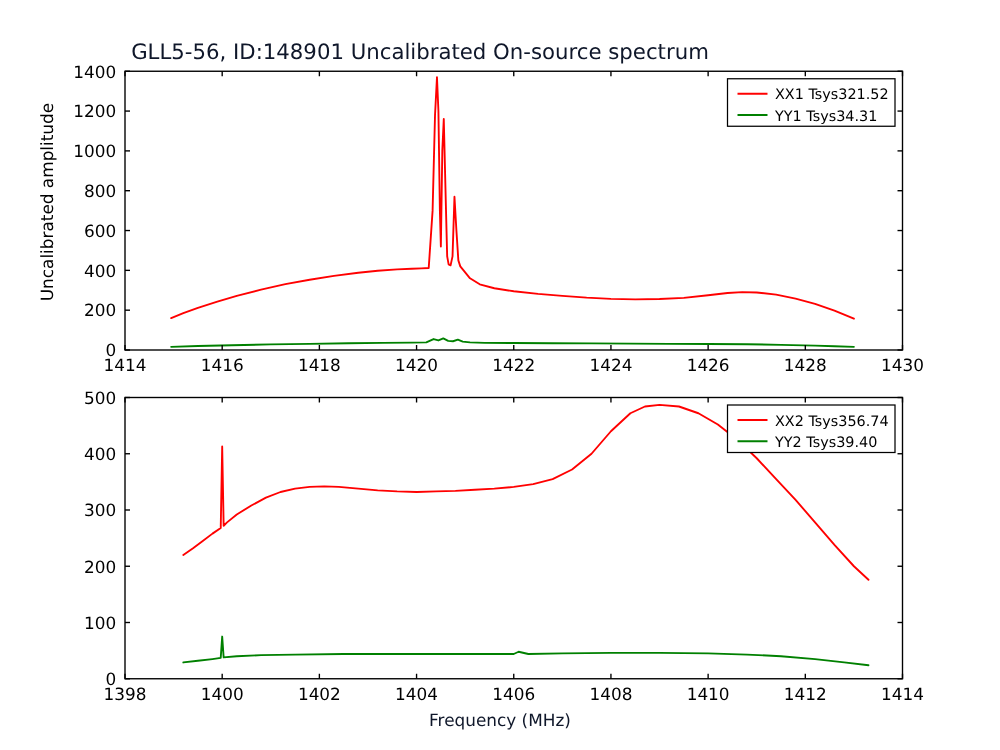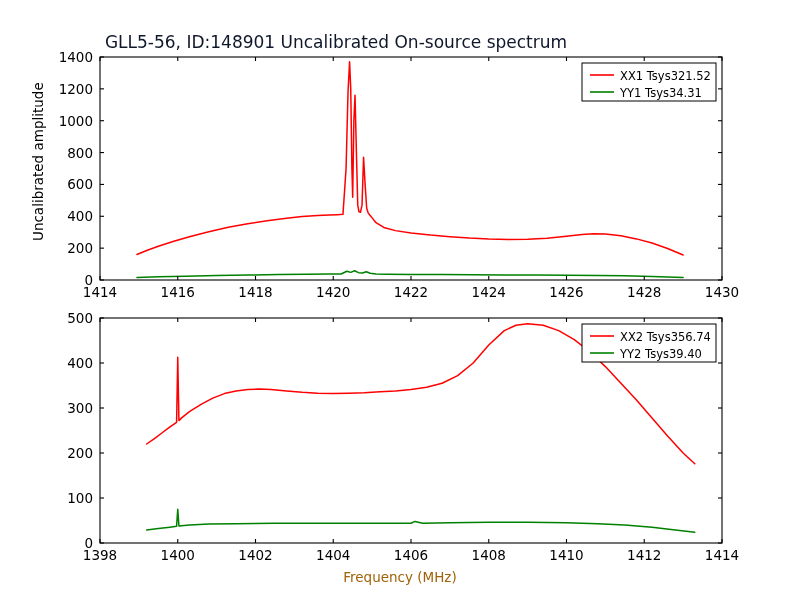--- a/index.html
+++ b/index.html
@@ -11,21 +11,21 @@
   #figure{position:absolute;left:0;top:0;width:800px;height:600px;}
   .figtitle{
     position:absolute;left:0;top:32px;width:672px;text-align:center;
     font-size:17px;color:#0f172a;letter-spacing:0px;
   }
   .ylabel{
     position:absolute;font-size:13.5px;color:#000;
     transform:rotate(-90deg);transform-origin:0 0;white-space:nowrap;
   }
   .xlabel{
-    position:absolute;width:800px;text-align:center;font-size:13.5px;color:#a16207;
+    position:absolute;width:800px;text-align:center;font-size:13.5px;color:#0f172a;
   }
   svg{display:block;position:absolute;left:0;top:0;overflow:visible;}
   .tick-label{font-size:13.5px;fill:#000;font-family:"DejaVu Sans","Liberation Sans",sans-serif;}
   .spine{fill:none;stroke:#000;stroke-width:1.1;}
   .tickmark{stroke:#000;stroke-width:1.1;}
   .legend-box{fill:#ffffff;stroke:#000;stroke-width:1;}
   .legend-text{font-size:11.5px;fill:#000;font-family:"DejaVu Sans","Liberation Sans",sans-serif;}
   .series-line{fill:none;stroke-width:1.5;stroke-linejoin:round;stroke-linecap:round;}
 </style>
 </head>

